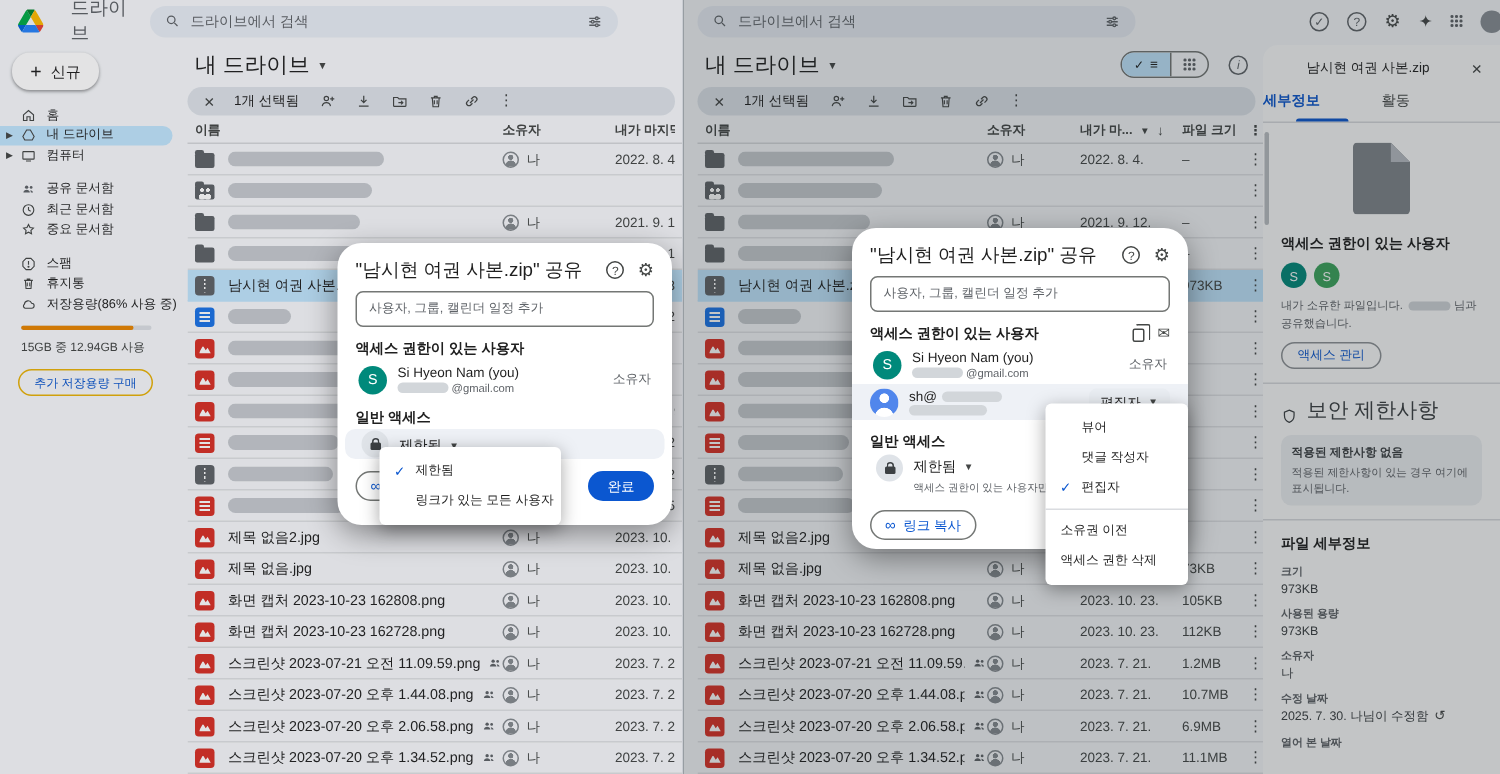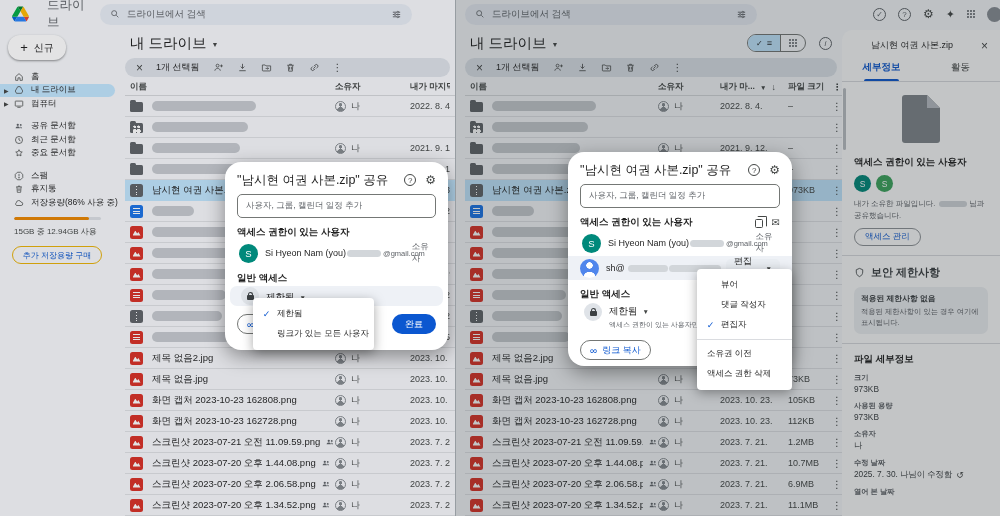--- a/index.html
+++ b/index.html
@@ -115,21 +115,21 @@
   .dlg-input{margin-top:6px;height:24px;border:1px solid #747775;border-radius:5px;display:flex;align-items:center;padding:0 8px;font-size:8.5px;color:#5f6368;background:#fff}
   .dlg-h{margin-top:8px;font-size:9.5px;font-weight:700;color:#1f1f1f;display:flex;align-items:center;height:12px}
   .dlg-h .hic{margin-left:auto;display:flex;gap:9px;font-size:10px;color:#444746;font-weight:400}
   .cpy{width:8px;height:9px;border:1px solid #444746;border-radius:1.5px;position:relative;margin-top:2px}
   .cpy::before{content:'';position:absolute;left:1.5px;top:-3.5px;width:8px;height:9px;border:1px solid #444746;border-radius:1.5px;border-left-color:transparent;border-bottom-color:transparent}
   .user{display:flex;align-items:center;gap:7px;margin-top:4px;height:22px;padding:0 2px}
   .user.hl{background:#eef1f6;margin:2px -12px 0;padding:0 12px;height:24px}
   .av{width:19px;height:19px;border-radius:50%;display:flex;align-items:center;justify-content:center;color:#fff;font-size:9.5px;flex:0 0 auto}
   .av.s{background:#00897b}
   .av.p{background:radial-gradient(circle at 50% 34%,#fff 0 3px,transparent 3.4px),radial-gradient(circle at 50% 100%,#fff 0 6px,transparent 6.4px),#5086ec}
-  .uinfo{display:flex;flex-direction:row;gap:1px;min-width:0}
+  .uinfo{display:flex;flex-direction:column;gap:1px;min-width:0}
   .uname{font-size:9px;color:#1f1f1f;white-space:nowrap;display:flex;align-items:center;gap:3px}
   .uemail{font-size:7.5px;color:#5f6368;display:flex;align-items:center;gap:2px}
   .uemail .redact,.uname .redact{height:7px;background:#d2d6da}
   .urole{margin-left:auto;font-size:8.5px;color:#5f6368}
   .rolebtn{margin-left:auto;height:18px;padding:0 8px;background:#e9edf2;border-radius:5px;display:flex;align-items:center;gap:5px;font-size:9px;color:#1f1f1f}
   .rolebtn .dd,.gval .dd{font-size:6.5px;color:#444746}
   .gacc{margin-top:2px;display:flex;align-items:center;gap:7px;height:20px;border-radius:7px;padding:0 4px}
   .gacc.shaded{background:#eef1f6;margin-left:-7px;margin-right:-7px;padding:0 11px}
   .gacc.tall{height:30px;align-items:flex-start;padding-top:1px}
   .lockc{width:18px;height:18px;border-radius:50%;background:#dfe3e8;display:flex;align-items:center;justify-content:center;flex:0 0 auto}
@@ -151,36 +151,36 @@
   .mi.action{padding-left:10px}
   .msep{height:1px;background:#dadce0;margin:4px 0}
   
   .details{width:158px;flex:0 0 auto;background:#fff;border-radius:10px 0 0 0;margin-top:2px;position:relative;padding:9px 12px 0;font-size:9px;color:#3c4043;overflow:hidden}
   .d-head{display:flex;align-items:center;gap:6px}
   .d-zip{width:11px;height:11px}
   .d-zip .ficon{width:11px;height:11px}
   .d-title{font-size:9px;color:#1f1f1f;flex:1;white-space:nowrap;overflow:hidden}
   .d-close{font-size:12px;color:#444746;line-height:1}
   .d-tabs{display:flex;margin:9px -12px 0;border-bottom:1px solid #dadce0}
-  .d-tab{flex:1;text-align:center;font-size:9.5px;color:#444746;padding-bottom:7px;position:relative}
+  .d-tab{flex:1;text-align:left;font-size:9.5px;color:#444746;padding-bottom:7px;position:relative}
   .d-tab.active{color:#0b57d0;font-weight:700}
   .d-tab.active::after{content:'';position:absolute;left:22px;right:22px;bottom:0;height:2.5px;border-radius:2px 2px 0 0;background:#0b57d0}
   .d-preview{height:74px;display:flex;align-items:center;justify-content:center}
   .docshape{width:38px;height:48px;background:#80868b;border-radius:3px;clip-path:polygon(0 0,66% 0,100% 27%,100% 100%,0 100%);position:relative}
   .docshape::after{content:'';position:absolute;right:0;top:0;width:13px;height:13px;background:#b9bec4;clip-path:polygon(0 0,100% 100%,0 100%)}
   .d-sec-h{font-size:9.5px;font-weight:700;color:#1f1f1f}
   .d-avatars{display:flex;gap:5px;margin-top:6px}
   .av17{width:17px;height:17px;border-radius:50%;color:#fff;font-size:8.5px;display:flex;align-items:center;justify-content:center}
   .av17.teal{background:#00897b}
   .av17.green{background:#3ba55d}
   .d-shared{margin-top:6px;font-size:7.5px;color:#5f6368;line-height:1.55}
   .d-shared .redact{width:28px;height:6px;display:inline-block;vertical-align:middle;background:#d2d6da;border-radius:3px;margin:0 2px}
   .managebtn{margin-top:7px;display:inline-flex;height:18px;padding:0 10px;border:1px solid #8f9397;border-radius:9px;color:#0b57d0;font-size:8.5px;align-items:center}
   .d-div{height:1px;background:#dadce0;margin:9px -12px 0}
-  .sec-row{display:flex;gap:6px;align-items:center;margin-top:9px;font-size:11px;font-weight:700;color:#3c4043}
+  .sec-row{display:flex;gap:6px;align-items:flex-end;margin-top:9px;font-size:14px;font-weight:400;color:#3c4043}
   .sec-row svg{width:11px;height:11px}
   .sec-box{margin-top:7px;background:#eff1f4;border-radius:7px;padding:6px 7px}
   .sec-b1{font-size:7.8px;font-weight:700;color:#3c4043}
   .sec-b2{font-size:7.3px;color:#5f6368;margin-top:3px;line-height:1.45}
   .fld{margin-top:6.5px}
   .fld .lab{font-size:7.3px;color:#5f6368;font-weight:700}
   .fld .val{font-size:8.3px;color:#3c4043;margin-top:1.5px;display:flex;gap:4px;align-items:center;white-space:nowrap;overflow:hidden}
   .hist{font-size:9px;color:#444746}
   .d-scroll{position:absolute;left:1px;top:58px;width:3px;height:62px;border-radius:2px;background:#bcc0c5}
 </style>

